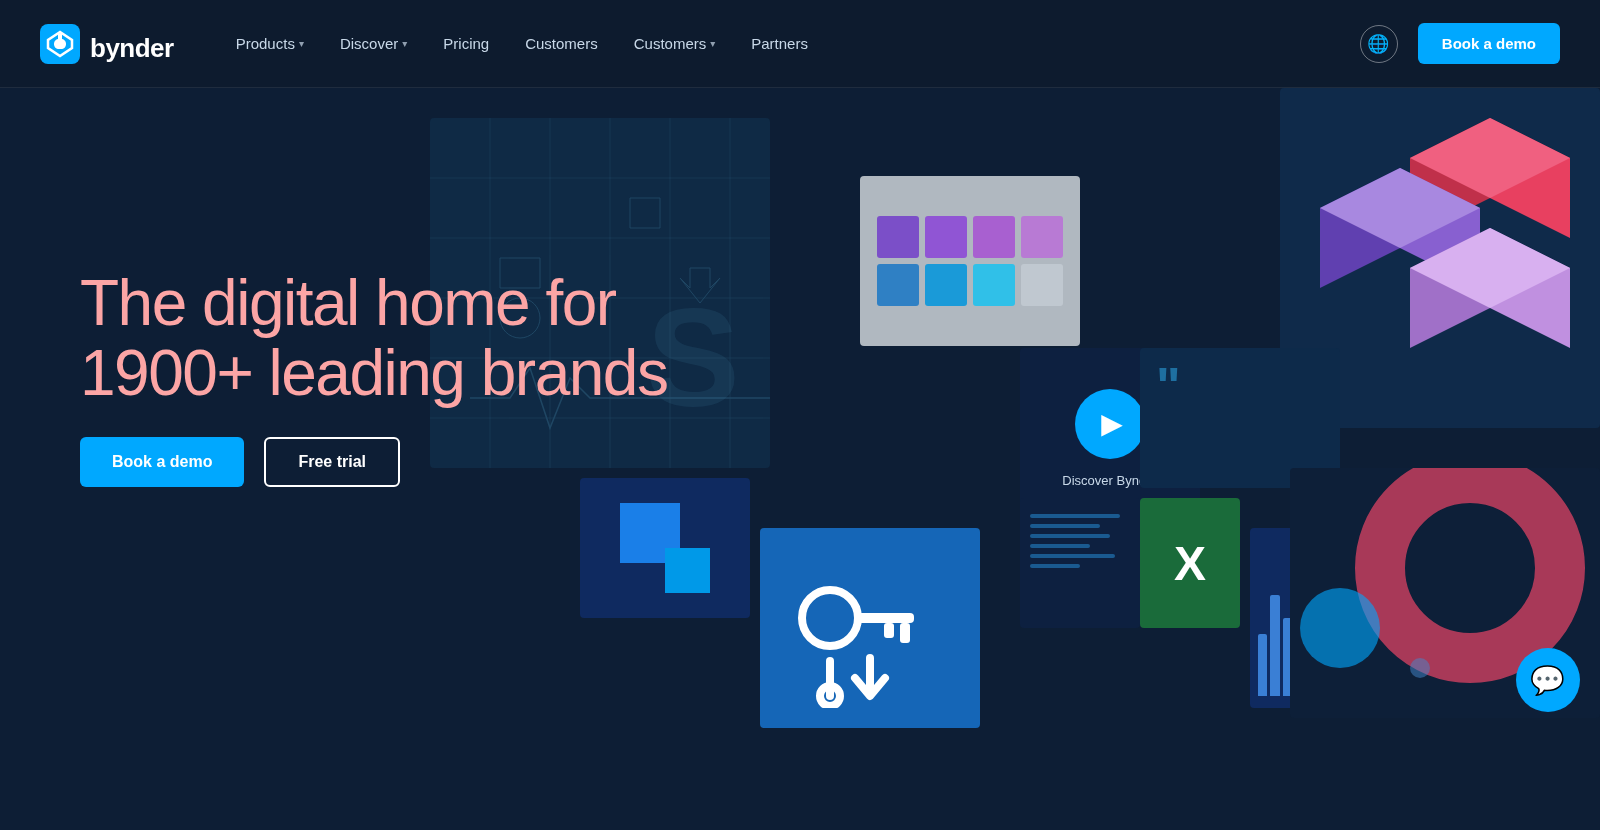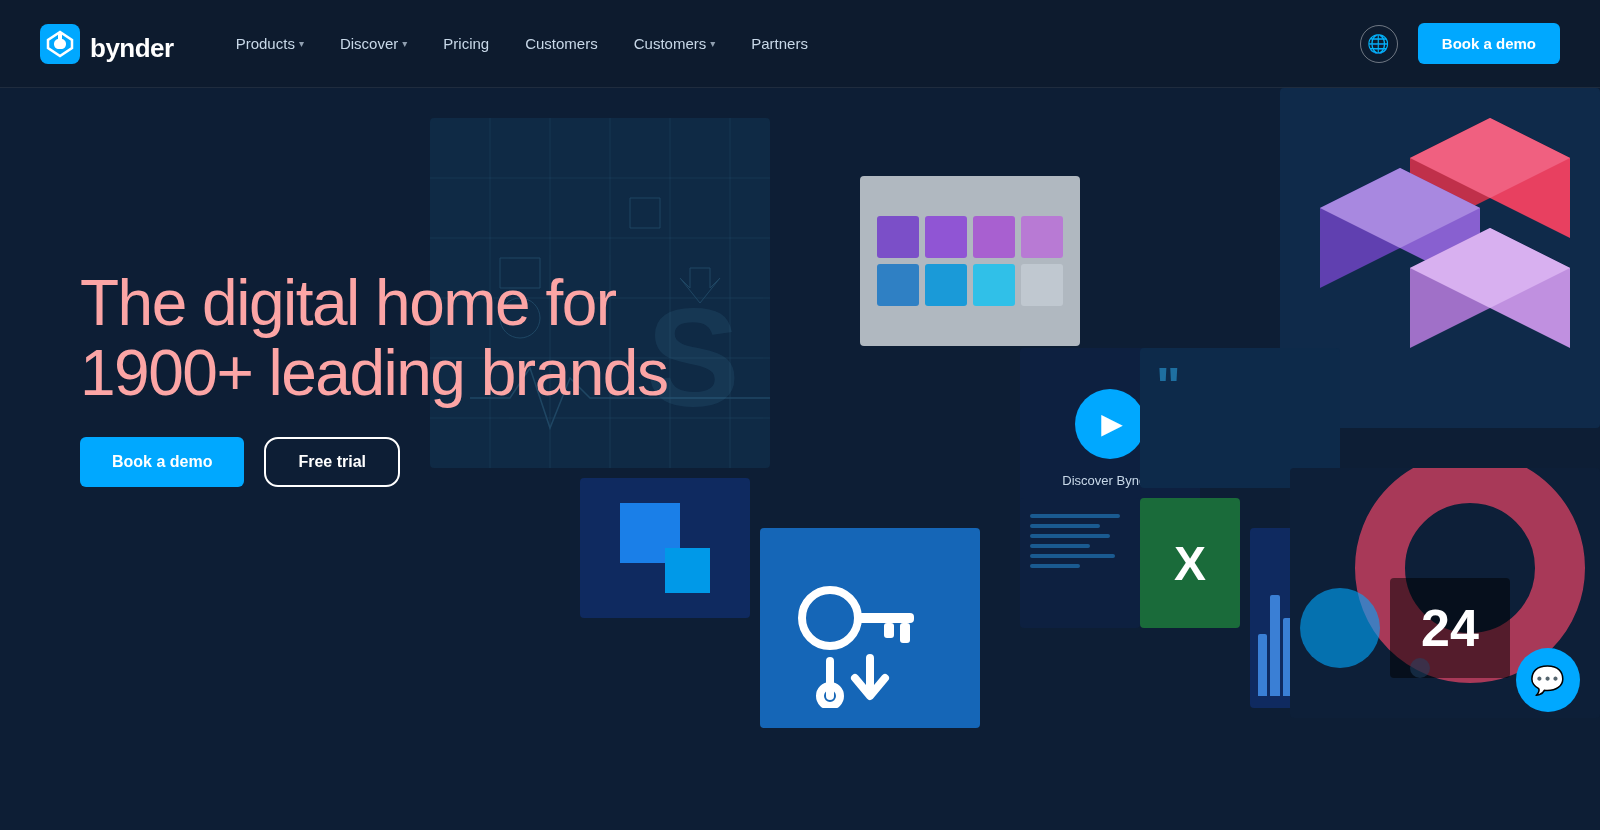--- a/index.html
+++ b/index.html
@@ -57,21 +57,21 @@
     }
     .hero-buttons { display: flex; gap: 20px; align-items: center; }
     .btn-primary {
       background: #00a8ff; color: #fff; border: none;
       padding: 16px 32px; border-radius: 6px; font-size: 16px; font-weight: 700;
       cursor: pointer;
     }
     .btn-outline {
       background: transparent; color: #fff;
       border: 2px solid #fff;
-      padding: 14px 32px; border-radius: 14px; font-size: 16px; font-weight: 700;
+      padding: 14px 32px; border-radius: 6px; font-size: 16px; font-weight: 700;
       cursor: pointer;
     }
 
     
     
     .tile-blueprint {
       position: absolute; left: 430px; top: 30px;
       width: 340px; height: 350px;
       background: #0f2a45;
       border-radius: 4px; overflow: hidden;
@@ -392,21 +392,18 @@
     <svg viewBox="0 0 310 250" width="310" height="250">
 
       <circle cx="180" cy="100" r="90" fill="none" stroke="#d04060" stroke-width="50" opacity="0.8"></circle>
 
       <circle cx="50" cy="160" r="40" fill="#00a8ff" opacity="0.6"></circle>
 
       <circle cx="130" cy="200" r="10" fill="#4488cc" opacity="0.5"></circle>
     </svg>
   </div>
 
-  <div class="tile-number">
-    <span class="big-number">24</span>
-  </div>
 
   <div class="tile-chat">
     <span class="chat-icon">💬</span>
   </div>
 
 </div>
 
 </body></html>

